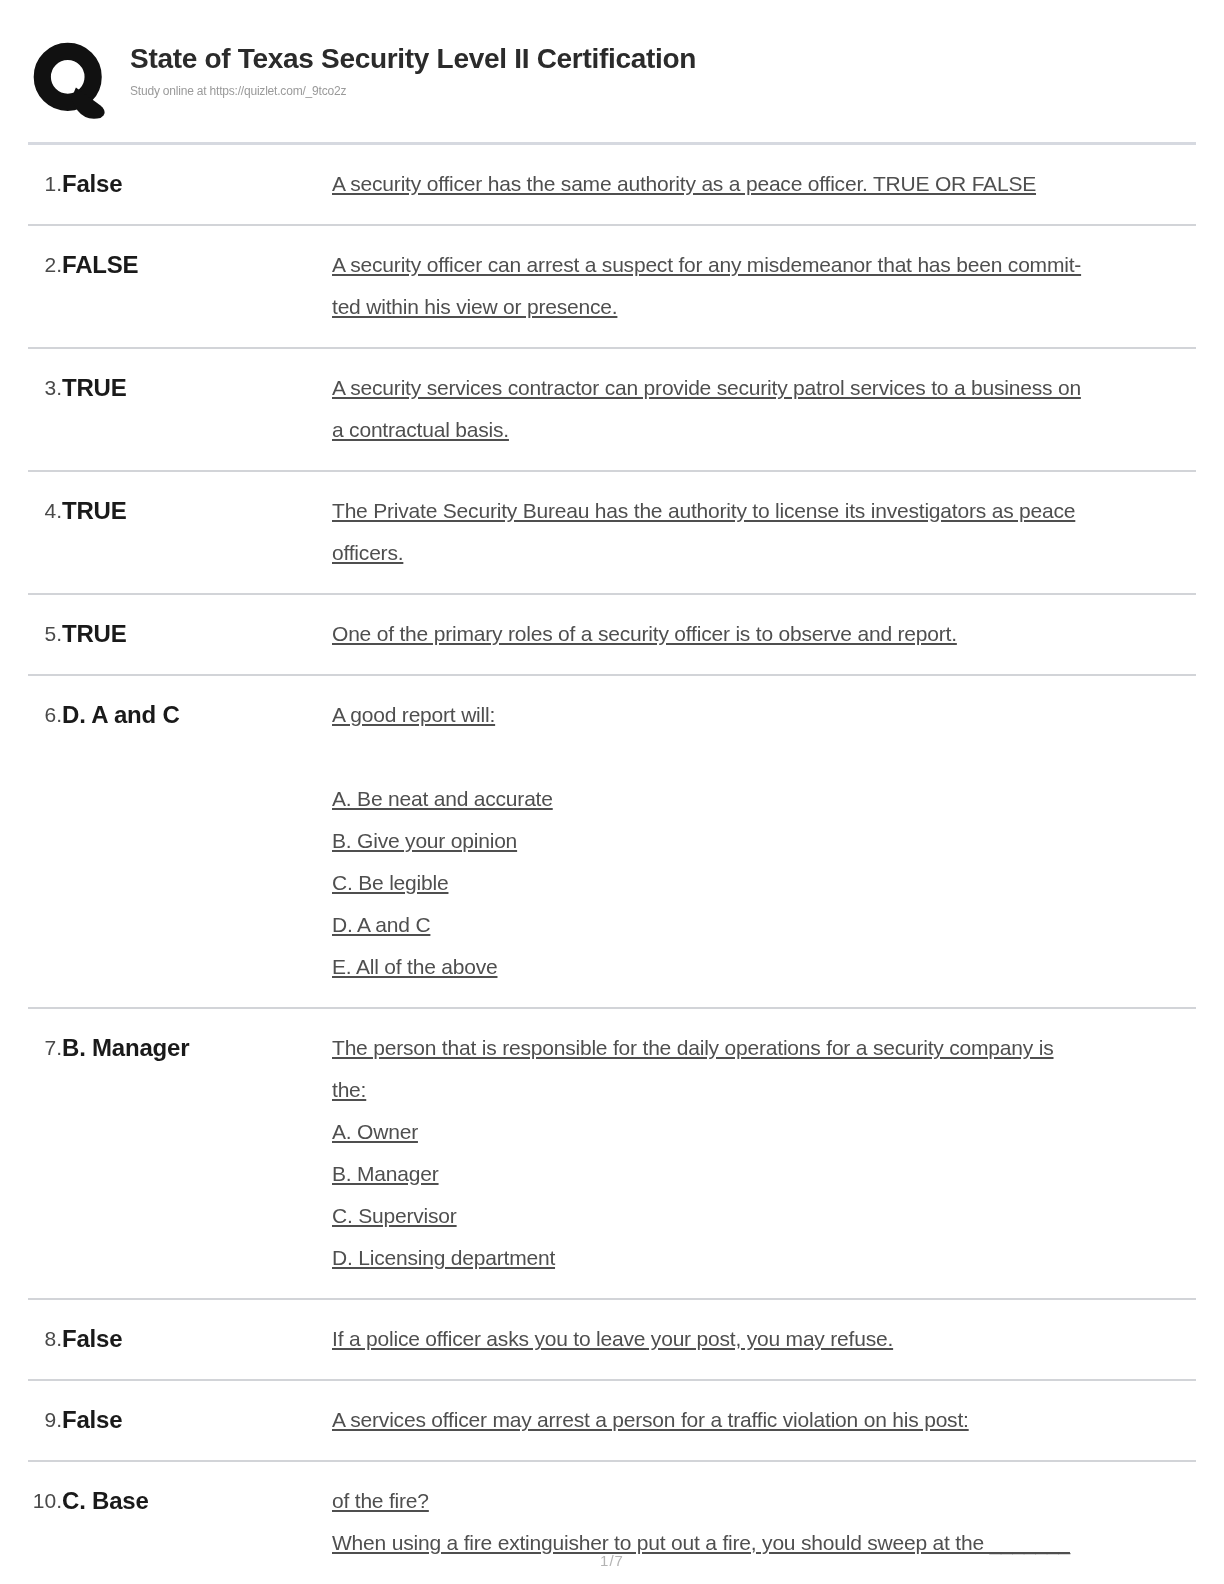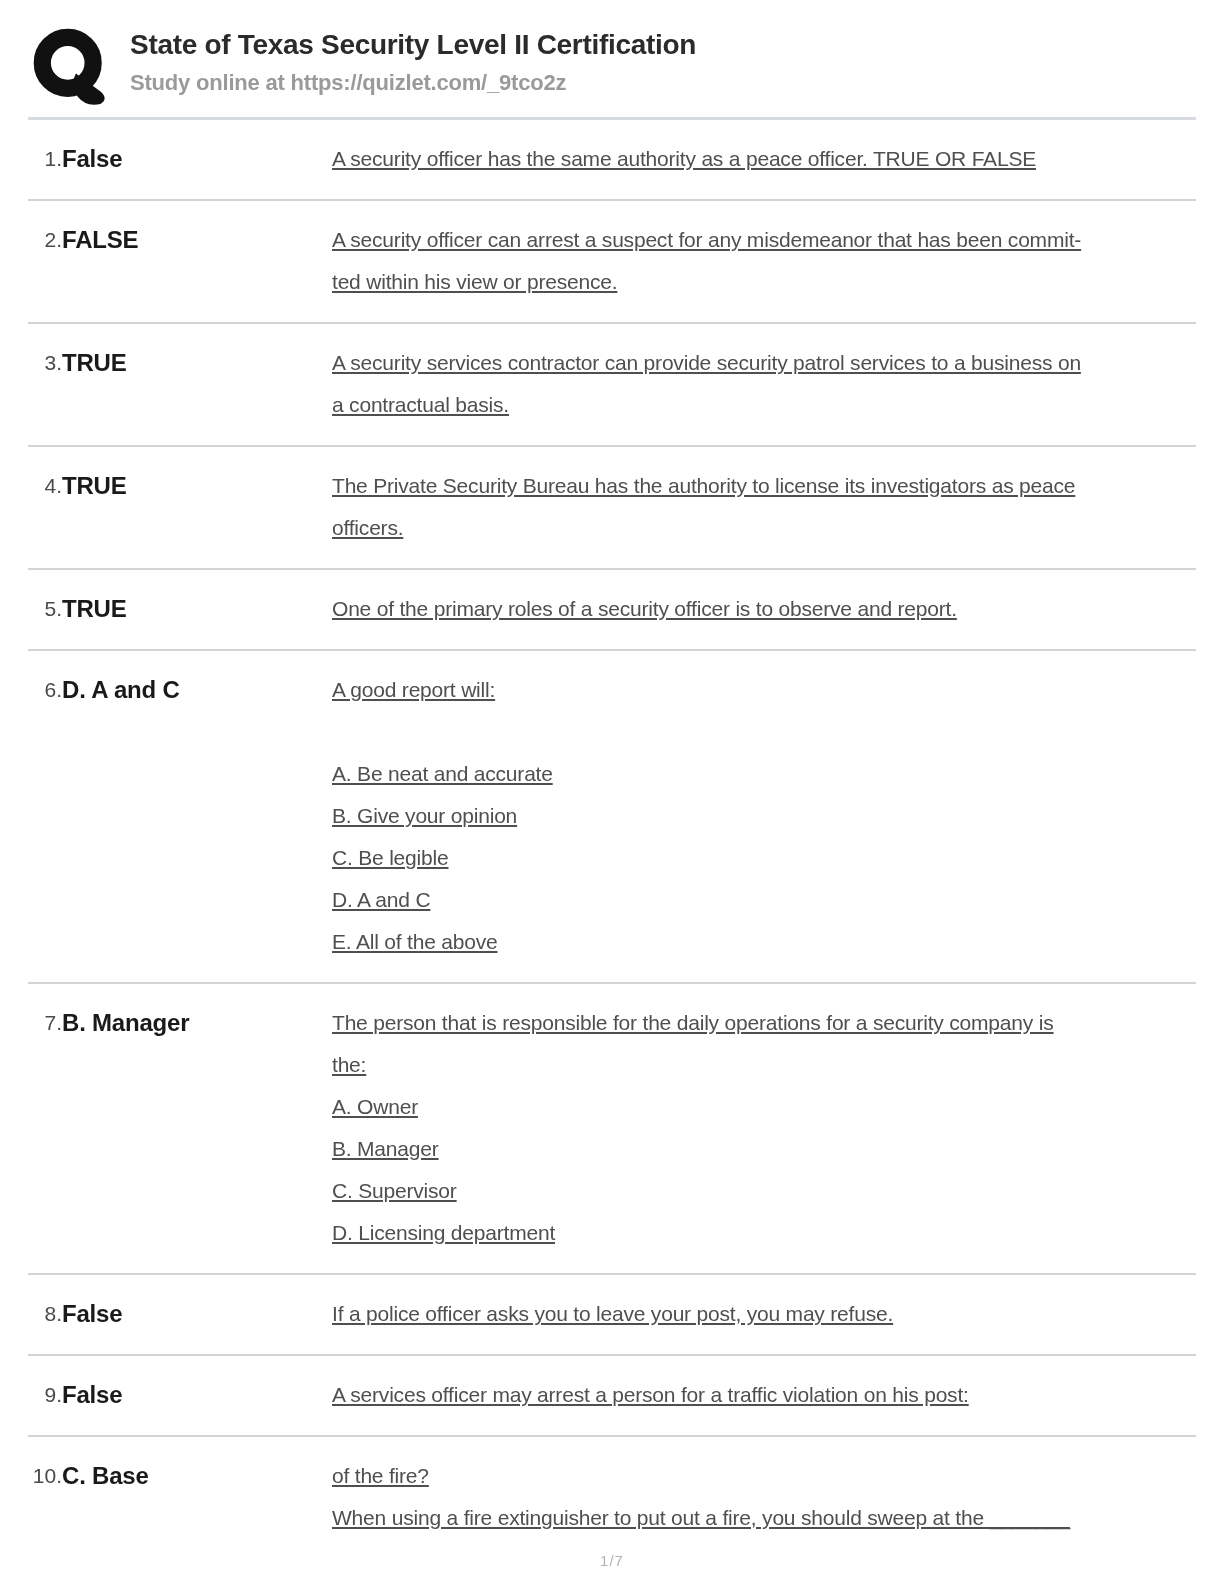--- a/index.html
+++ b/index.html
@@ -21,44 +21,44 @@
     position:relative;
     width:1224px;
     height:1584px;
     background:var(--page-background);
     overflow:hidden;
   }
   
   .header{
     display:flex;
     align-items:flex-start;
-    padding:24px 28px 0 30px;
-    height:117px;
+    padding:38px 28px 0 30px;
+    height:142px;
   }
   .logo{
     width:82px;
     height:82px;
     flex:0 0 auto;
     margin-top:2px;
   }
   .header-text{
     margin-left:18px;
     padding-top:4px;
   }
   .doc-title{
     font-size:28px;
     font-weight:600;
     letter-spacing:-0.3px;
     color:var(--title-text);
     line-height:1.2;
   }
   .doc-subtitle{
     margin-top:8px;
-    font-size:22px;
-    font-weight:700;
+    font-size:12px;
+    font-weight:400;
     color:var(--subtitle-text);
     letter-spacing:-0.2px;
   }
   
   .question-list{
     margin:0 28px;
   }
   .row{
     display:flex;
     align-items:flex-start;

